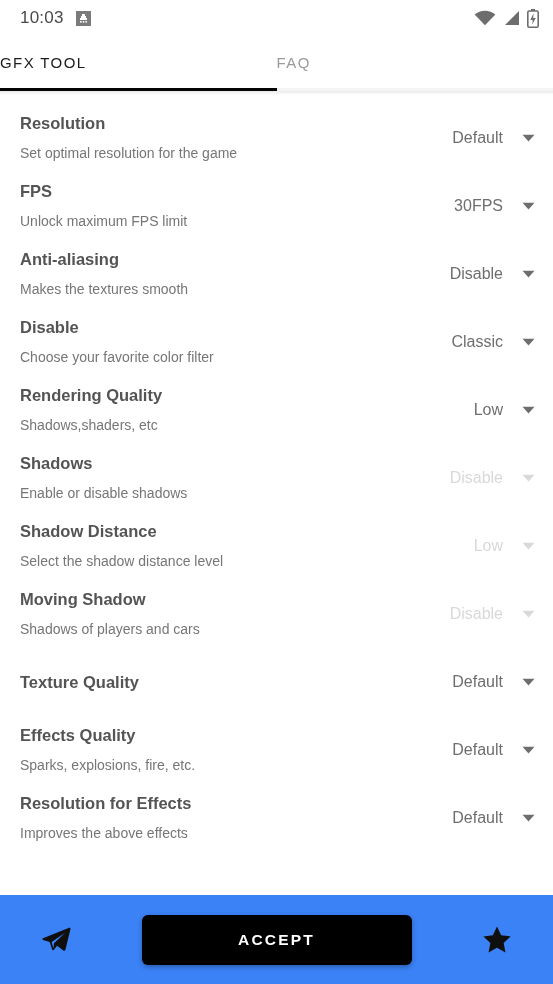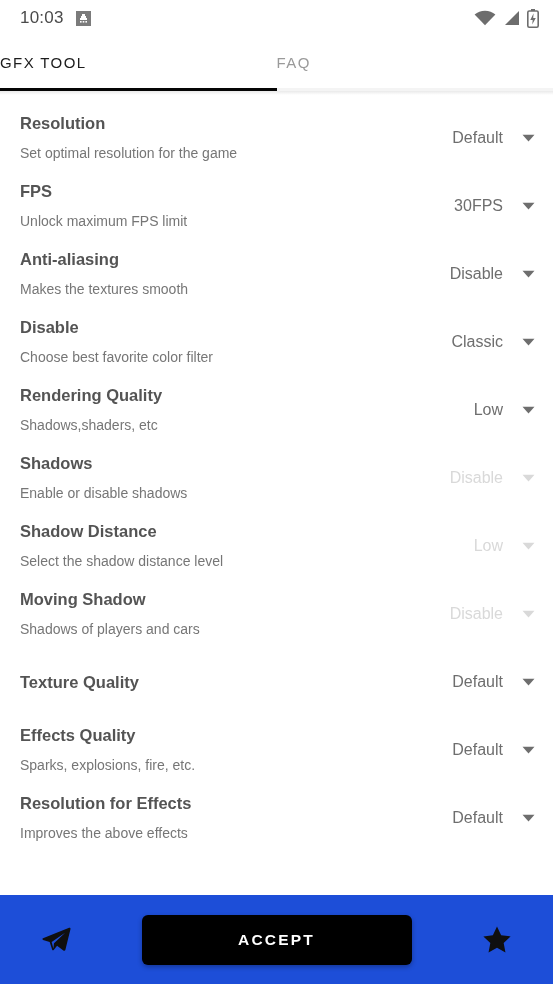--- a/index.html
+++ b/index.html
@@ -163,21 +163,21 @@
   .row.disabled .row-value { color: #d9d9d9; }
   .row.disabled .caret path { fill: #d9d9d9; }
 
   
   .bottombar {
     flex: 0 0 89px;
     height: 89px;
     display: flex;
     align-items: center;
     padding: 0 28px;
-    background: #1d4ed8;
+    background: #3b82f6;
   }
   .bottom-icon {
     flex: 0 0 auto;
     width: 56px;
     display: flex;
     align-items: center;
     justify-content: center;
     cursor: pointer;
   }
   .bottom-icon svg { display: block; }
@@ -295,21 +295,21 @@
           <span class="caret">
             <svg width="13" height="8" viewBox="0 0 13 8" aria-hidden="true">
               <path d="M0.5 0.8h12L6.5 7.4 0.5 0.8z"></path>
             </svg>
           </span>
         </div>
       </div>
       <div class="row">
         <div class="row-text">
           <div class="row-title">Disable</div>
-          <div class="row-sub">Choose best favorite color filter</div>
+          <div class="row-sub">Choose your favorite color filter</div>
         </div>
         <div class="row-control">
           <span class="row-value">Classic</span>
           <span class="caret">
             <svg width="13" height="8" viewBox="0 0 13 8" aria-hidden="true">
               <path d="M0.5 0.8h12L6.5 7.4 0.5 0.8z"></path>
             </svg>
           </span>
         </div>
       </div>

